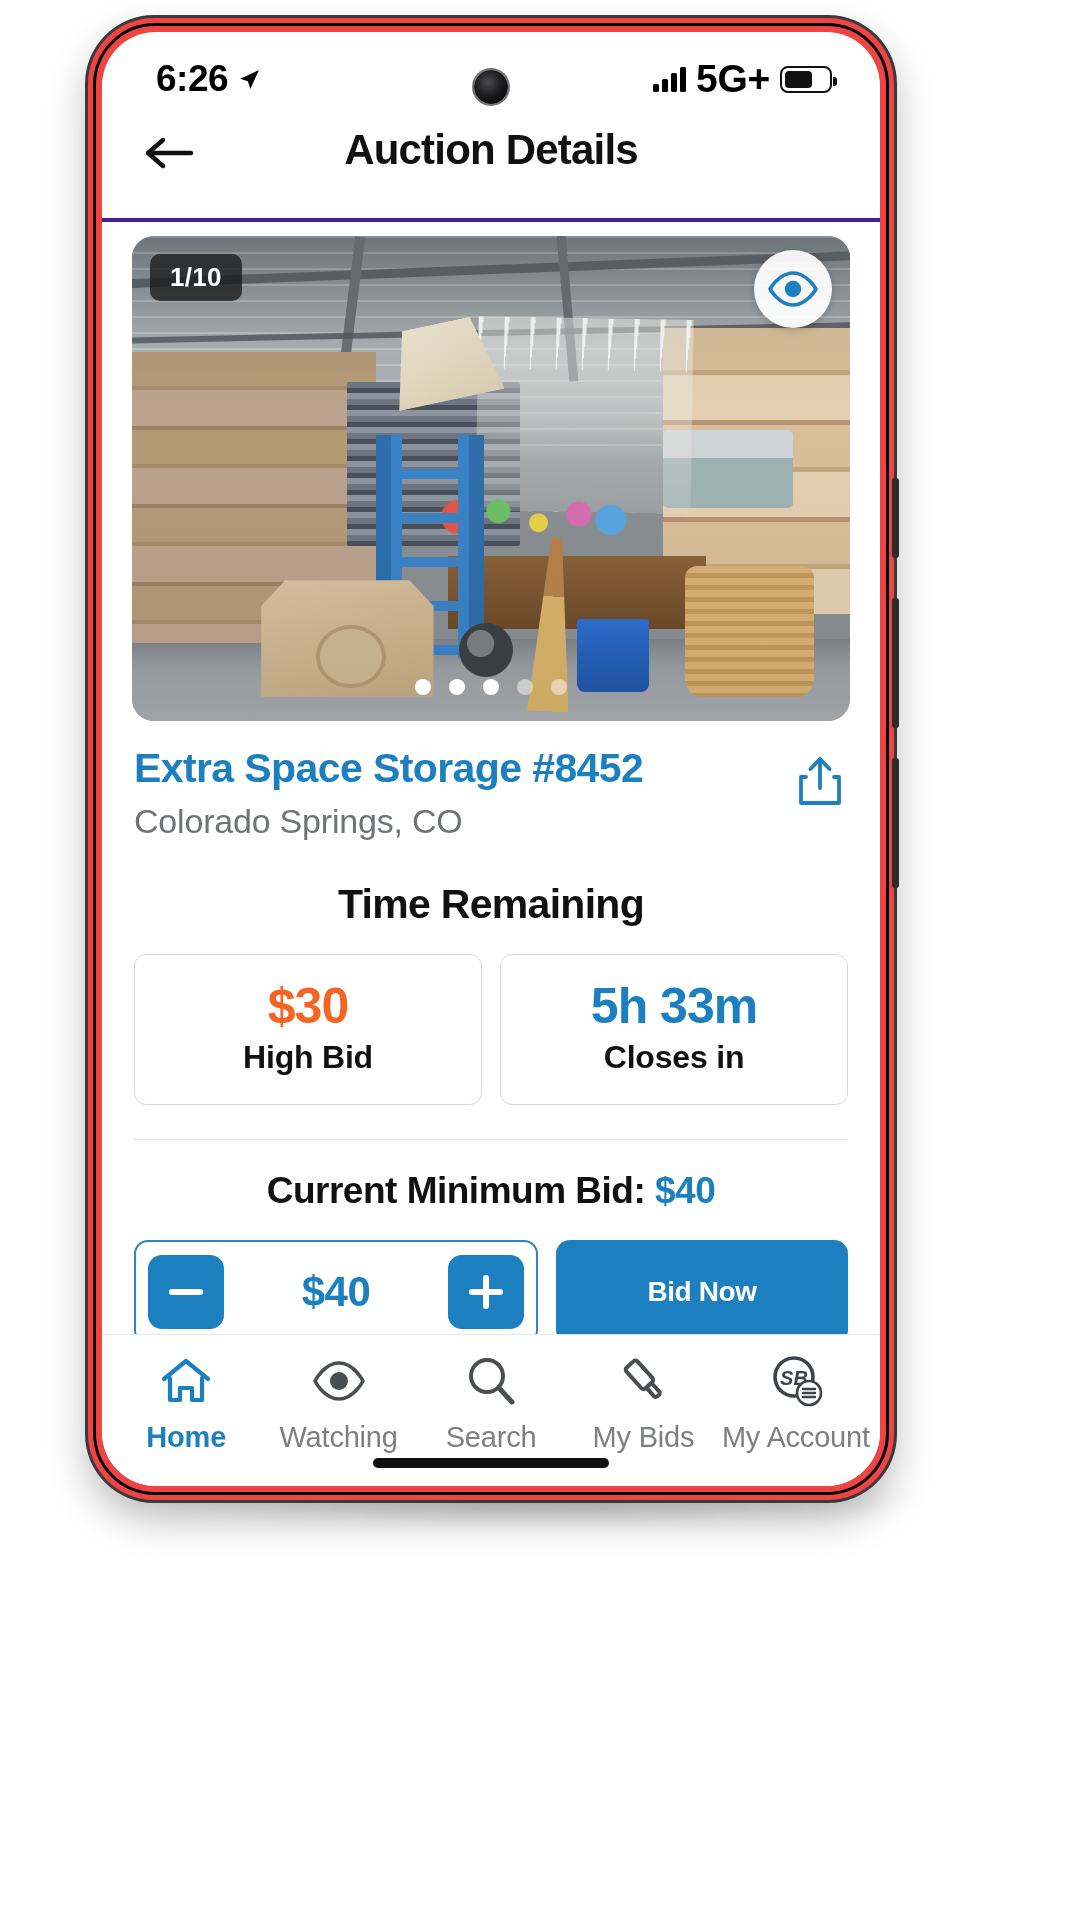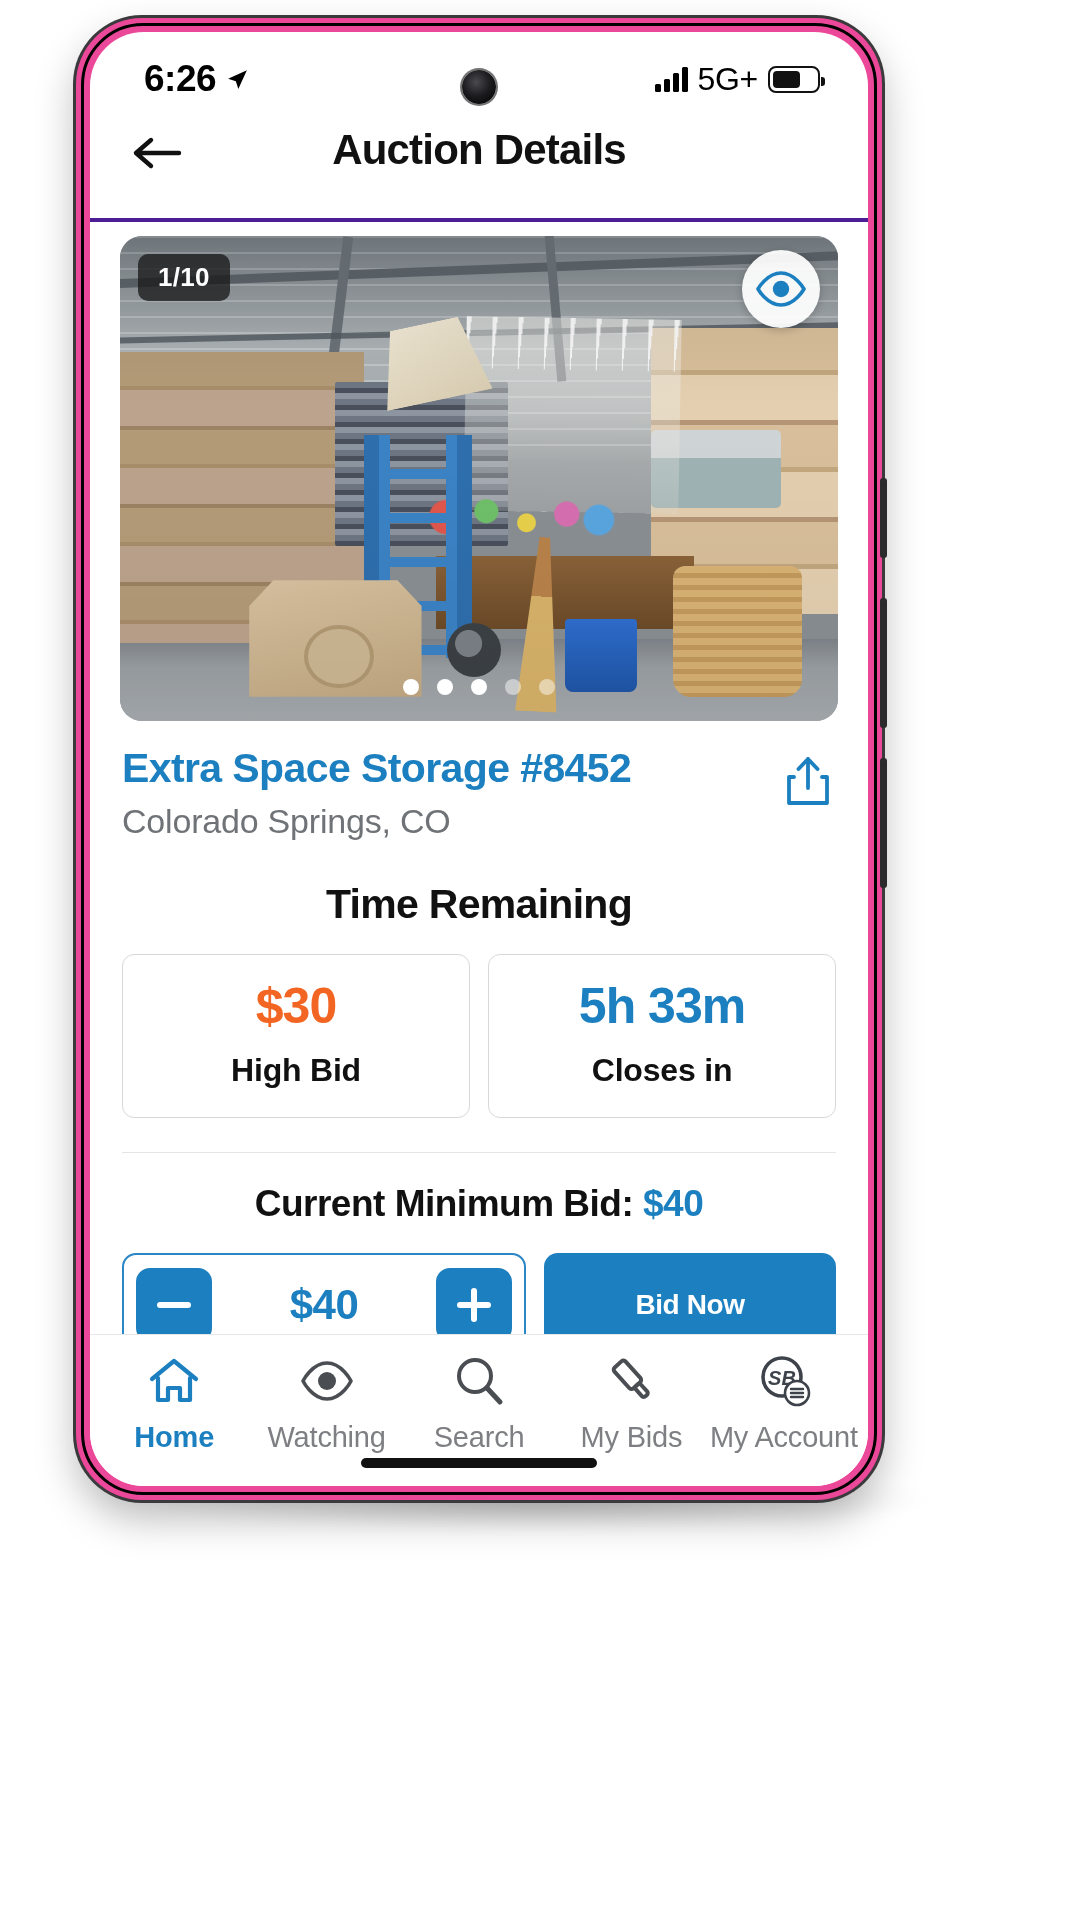--- a/index.html
+++ b/index.html
@@ -17,23 +17,23 @@
   }
 
   
   .phone-shadow{
     position:absolute; left:140px; top:1470px; width:800px; height:60px;
     background: radial-gradient(ellipse at center, rgba(0,0,0,0.16) 0%, rgba(0,0,0,0) 70%);
     filter: blur(6px);
   }
   .phone {
     position: absolute;
-    left: 76px; top: 18px;
+    left: 88px; top: 18px;
     width: 806px; height: 1482px;
-    background: #ec4899;
+    background: #ef4444;
     border-radius: 66px;
     box-shadow: 0 0 0 3px #3a3a3c, 0 18px 40px rgba(0,0,0,0.28);
   }
   .phone::after{
     content:""; position:absolute; inset:5px;
     border-radius:62px; border:3px solid #000; pointer-events:none;
   }
   .side-btn{ position:absolute; right:-5px; background:#2b2b2d; border-radius:3px; width:7px; }
   .side-btn.b1{ top:460px; height:80px; }
   .side-btn.b2{ top:580px; height:130px; }
@@ -59,21 +59,21 @@
   .sb-left{ display:flex; align-items:center; gap:9px; }
   .sb-time{ font-size:37px; font-weight:700; color:#000; letter-spacing:-0.5px; }
   .loc-arrow{ width:25px; height:25px; display:block; }
   .sb-right{ display:flex; align-items:center; gap:10px; }
   .bars{ display:flex; align-items:flex-end; gap:3px; height:26px; }
   .bars i{ display:block; width:6px; background:#000; border-radius:1.5px; }
   .bars i:nth-child(1){ height:8px; }
   .bars i:nth-child(2){ height:13px; }
   .bars i:nth-child(3){ height:19px; }
   .bars i:nth-child(4){ height:25px; }
-  .net{ font-size:32px; font-weight:400; color:#000; letter-spacing:-0.3px; }
+  .net{ font-size:39px; font-weight:700; color:#000; letter-spacing:-0.3px; }
   .battery{
     width:52px; height:27px; border:2.5px solid #111; border-radius:8px;
     position:relative; display:flex; align-items:center; padding:3px;
   }
   .battery::after{
     content:""; position:absolute; right:-7px; top:9px; width:4px; height:9px;
     background:#111; border-radius:0 3px 3px 0;
   }
   .battery b{ display:block; height:100%; width:64%; background:#111; border-radius:4px; }
   .punch-hole{
@@ -253,21 +253,21 @@
     text-align:center; font-size:41px; font-weight:800; color:#111; letter-spacing:-0.7px;
   }
   .stat-row{ display:flex; gap:18px; margin-top:26px; }
   .stat-card{
     flex:1 1 0; border:1.5px solid #d6d8da; border-radius:12px;
     padding: 26px 10px 28px 10px; text-align:center; background:#fff;
   }
   .stat-value{ font-size:50px; font-weight:800; letter-spacing:-1px; line-height:1; }
   .stat-value.bid{ color:#f26522; }
   .stat-value.time{ color:#1b7fc0; }
-  .stat-label{ margin-top:21px; font-size:32px; font-weight:700; color:#111; letter-spacing:-0.2px; }
+  .stat-label{ margin-top:8px; font-size:32px; font-weight:700; color:#111; letter-spacing:-0.2px; }
 
   .divider{ height:1px; background:#e4e5e8; margin: 34px 0 0 0; }
 
   
   .bid-section{ padding: 30px 32px 0 32px; }
   .min-bid{
     text-align:center; font-size:37px; font-weight:700; color:#111; letter-spacing:-0.5px;
   }
   .min-bid .amt{ color:#1b7fc0; font-weight:800; }
   .bid-controls{ display:flex; gap:18px; margin-top:28px; align-items:stretch; }

